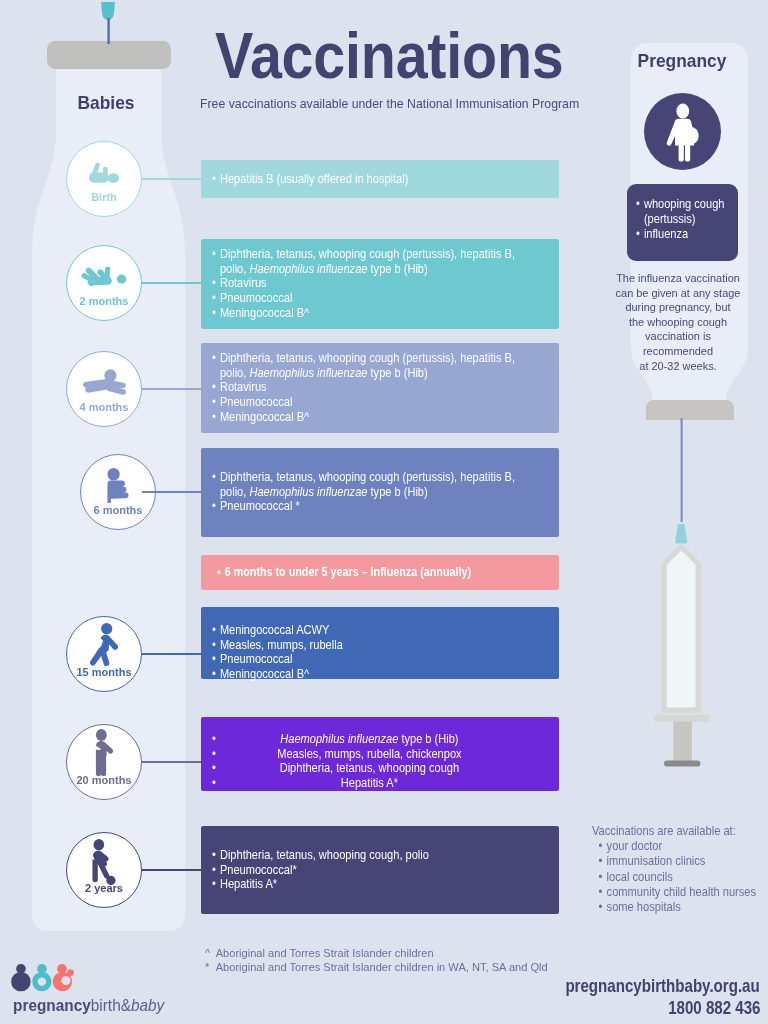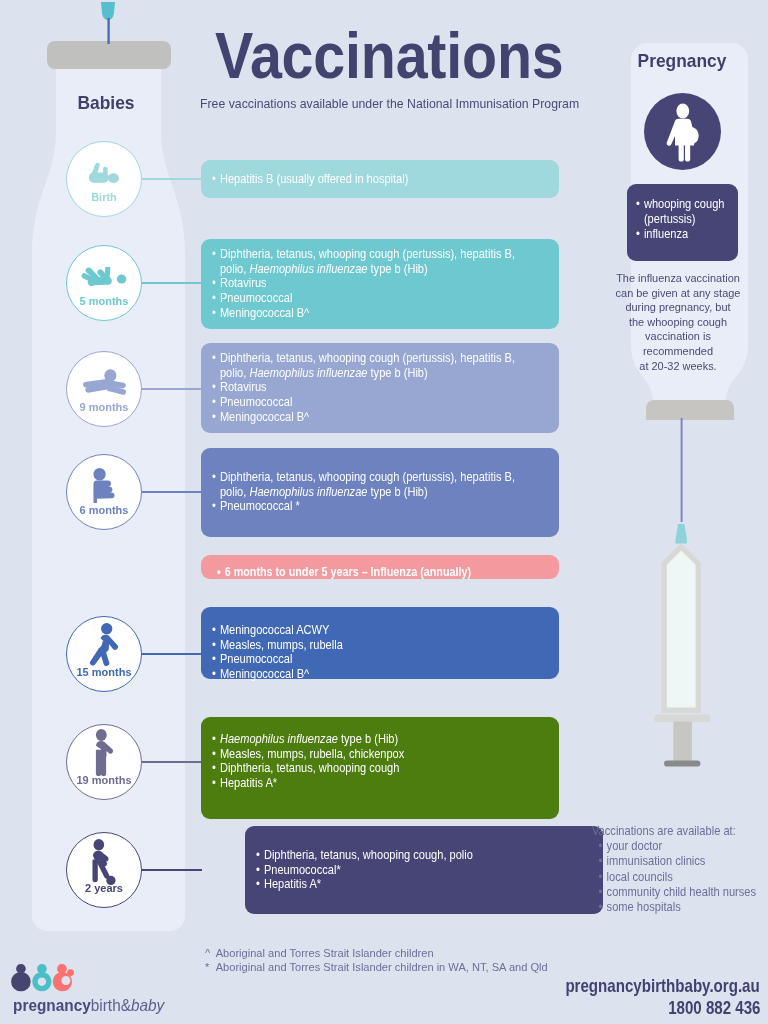--- a/index.html
+++ b/index.html
@@ -20,21 +20,21 @@
      box-sizing:border-box;}
   .circle .ic{position:absolute;left:0;right:0;display:flex;align-items:flex-end;justify-content:center;}
   .circle .ic svg{display:block;}
   .circle .age{position:absolute;left:0;right:0;bottom:13px;text-align:center;
      font-size:11px;font-weight:bold;letter-spacing:0;line-height:11px;}
 
   
   .conn{position:absolute;height:1.5px;}
 
   
-  .box{position:absolute;left:201px;width:358px;border-radius:9px;box-sizing:border-box;
+  .box{position:absolute;left:201px;width:358px;border-radius:2px;box-sizing:border-box;
        color:#ffffff;font-size:11.9px;line-height:14.7px;}
   .box ul{margin:0;padding:0;list-style:none;position:absolute;left:11px;top:0;width:330px;
        transform:scaleX(.930);transform-origin:left top;}
   .box li{position:relative;padding-left:8.5px;}
   .box li:before{content:"\2022";position:absolute;left:0;top:0;}
   .box i{font-style:italic;}
 
   
   #preg-panel{position:absolute;left:590px;top:30px;}
   #preg-title{position:absolute;left:608px;top:50px;width:148px;text-align:center;
@@ -116,36 +116,36 @@
             <g fill="#6ec8d0">
               <path d="M5.8 1.6 a2.6 2.6 0 0 1 4.0 -0.3 L19.4 11.0 L15.6 14.6 L5.6 5.6 a2.6 2.6 0 0 1 0.2 -4.0 Z"></path>
               <path d="M1.2 7.6 a2.6 2.6 0 0 1 3.7 -1.1 L15.0 12.1 L12.4 16.5 L2.2 11.3 a2.6 2.6 0 0 1 -1.0 -3.7 Z"></path>
               <path d="M17.6 3.4 a2.6 2.6 0 0 1 4.0 -0.4 L27.8 10.4 L23.9 13.9 L17.4 7.4 a2.6 2.6 0 0 1 0.2 -4.0 Z"></path>
               <path d="M24.6 0.9 a2.6 2.6 0 0 1 5.1 0.8 L29.0 12.4 L23.8 11.9 Z"></path>
               <path d="M8.6 12.2 L25.2 9.2 a5.4 5.4 0 0 1 6.1 4.4 a4.0 4.0 0 0 1 -3.8 4.5 L13.2 18.5 a3.5 3.5 0 0 1 -4.6 -6.3 Z"></path>
               <ellipse cx="41.2" cy="12.2" rx="4.8" ry="4.5"></ellipse>
             </g>
           </svg>
         </div>
-        <div class="age" style="color: rgb(110, 200, 208);">5 months</div>
+        <div class="age" style="color: rgb(110, 200, 208);">2 months</div>
       </div>
       <div class="circle" style="left: 66px; top: 351px; border: 1.5px solid rgb(151, 167, 210);">
         <div class="ic" style="bottom: 31px;">
           <svg width="43" height="26" viewBox="1.2 0.0 40.55 24.2">
             <g fill="#97a7d2">
               <ellipse cx="27.0" cy="6.0" rx="5.7" ry="6.0"></ellipse>
               <path d="M3.0 12.0 L24.8 9.0 a4.9 4.9 0 0 1 1.8 9.6 L6.2 22.2 a2.7 2.7 0 0 1 -0.9 -5.3 L19.4 14.3 L3.4 17.2 a2.7 2.7 0 0 1 -0.4 -5.2 Z"></path>
               <path d="M27.8 10.8 L39.6 12.8 a2.7 2.7 0 0 1 -0.6 5.3 L26.5 16.7 Z"></path>
               <path d="M25.3 15.2 L40.0 19.0 a2.7 2.7 0 0 1 -1.3 5.2 L23.9 20.4 Z"></path>
             </g>
           </svg>
         </div>
-        <div class="age" style="color: rgb(151, 167, 210);">9 months</div>
-      </div>
-      <div class="circle" style="left: 66px; top: 454px; border: 1.5px solid rgb(110, 130, 191);">
+        <div class="age" style="color: rgb(151, 167, 210);">4 months</div>
+      </div>
+      <div class="circle" style="left: 80px; top: 454px; border: 1.5px solid rgb(110, 130, 191);">
         <div class="ic" style="bottom: 26px;">
           <svg width="22" height="35" viewBox="1.2 0.0 20.7 34.4">
             <g fill="#6e82bf">
               <ellipse cx="7.2" cy="6.2" rx="6.0" ry="6.2"></ellipse>
               <path d="M1.2 15.8 a3.4 3.4 0 0 1 3.4 -3.4 L15.4 12.4 a3.0 3.0 0 0 1 0 6.0 L11.0 18.4 L17.0 18.4 a2.8 2.8 0 0 1 0 5.6 L11.6 24.0 L19.0 24.0 a2.9 2.9 0 0 1 0 5.8 L4.6 30.2 L4.6 34.4 L1.2 34.4 Z"></path>
             </g>
           </svg>
         </div>
         <div class="age" style="color: rgb(110, 130, 191);">6 months</div>
       </div>
@@ -166,21 +166,21 @@
         <div class="ic" style="bottom: 23px;">
           <svg width="21" height="47" viewBox="3.2 0.0 16.5 45.1">
             <g fill="#6f6c92">
               <ellipse cx="8.4" cy="5.8" rx="5.2" ry="5.8"></ellipse>
               <path d="M3.2 16.0 a5.2 5.2 0 0 1 5.4 -4.4 a5.0 5.0 0 0 1 4.4 2.4 L19.0 19.4 a2.6 2.6 0 0 1 -2.8 4.2 L13.2 21.2 L13.4 24.8 a2.4 2.4 0 0 1 -4.8 0.2 L8.0 19.2 Z"></path>
               <path d="M3.2 20.0 L8.2 20.0 L8.2 42.6 a2.5 2.5 0 0 1 -5.0 0 Z"></path>
               <path d="M8.0 20.0 L13.0 20.0 L13.0 42.6 a2.5 2.5 0 0 1 -5.0 0 Z"></path>
             </g>
           </svg>
         </div>
-        <div class="age" style="color: rgb(111, 108, 146);">19 months</div>
+        <div class="age" style="color: rgb(111, 108, 146);">20 months</div>
       </div>
       <div class="circle" style="left: 66px; top: 832px; border: 1.5px solid rgb(71, 69, 118);">
         <div class="ic" style="bottom: 22px;">
           <svg width="26" height="46" viewBox="3.2 0.0 22.5 44.9">
             <g fill="#474576">
               <ellipse cx="9.4" cy="5.6" rx="5.2" ry="5.6"></ellipse>
               <path d="M3.6 16.0 a5.4 5.4 0 0 1 5.8 -4.6 a5.0 5.0 0 0 1 4.2 2.4 L18.0 17.4 a2.6 2.6 0 0 1 -1.4 4.6 L17.4 24.0 a2.5 2.5 0 0 1 -4.6 1.6 L10.0 20.8 L7.0 24.0 Z"></path>
               <path d="M3.2 20.0 L8.4 20.0 L8.4 39.6 a2.6 2.6 0 0 1 -5.2 0 Z"></path>
               <path d="M7.4 22.4 L11.8 19.8 L19.4 35.0 a2.6 2.6 0 0 1 -4.6 2.4 Z"></path>
               <circle cx="21.2" cy="40.4" r="4.5"></circle>
@@ -228,36 +228,36 @@
         </ul>
       </div>
       <div class="box" style="top: 607px; height: 72px; background: rgb(65, 104, 180);">
         <ul style="top: 16px;">
           <li>Meningococcal ACWY</li>
           <li>Measles, mumps, rubella</li>
           <li>Pneumococcal</li>
           <li>Meningococcal B^</li>
         </ul>
       </div>
-      <div class="box" style="top: 717px; height: 102px; background: #4d7c0f;">
+      <div class="box" style="top: 717px; height: 74px; background: #6d28d9; text-align: center;">
         <ul style="top: 15px;">
           <li><i>Haemophilus influenzae</i> type b (Hib)</li>
           <li>Measles, mumps, rubella, chickenpox</li>
           <li>Diphtheria, tetanus, whooping cough</li>
           <li>Hepatitis A*</li>
         </ul>
       </div>
-      <div class="box" style="top: 826px; height: 88px; background: rgb(71, 69, 118); margin-left: 44px;">
+      <div class="box" style="top: 826px; height: 88px; background: rgb(71, 69, 118);">
         <ul style="top: 22px;">
           <li>Diphtheria, tetanus, whooping cough, polio</li>
           <li>Pneumococcal*</li>
           <li>Hepatitis A*</li>
         </ul>
       </div>
-      <div class="box" style="top: 555px; height: 24px; background: rgb(244, 154, 159); font-weight: bold;">
+      <div class="box" style="top: 555px; height: 35px; background: rgb(244, 154, 159); font-weight: bold;">
         <ul style="left: 16px; transform: scaleX(0.905); top: 10px;">
           <li>6 months to under 5 years – Influenza (annually)</li>
         </ul>
       </div>
     </div>
 
   <svg id="preg-panel" width="178" height="390">
     <path fill="#e9edf7" d="M41,29 A16,16 0 0 1 57,13 L142,13 A16,16 0 0 1 158,29
              L158,316 C158,344 136,348 136,372 L63,372 C63,348 41,344 41,316 Z"></path>
     <rect x="56" y="370" width="88" height="28" rx="8" fill="#c6c5c1"></rect>

